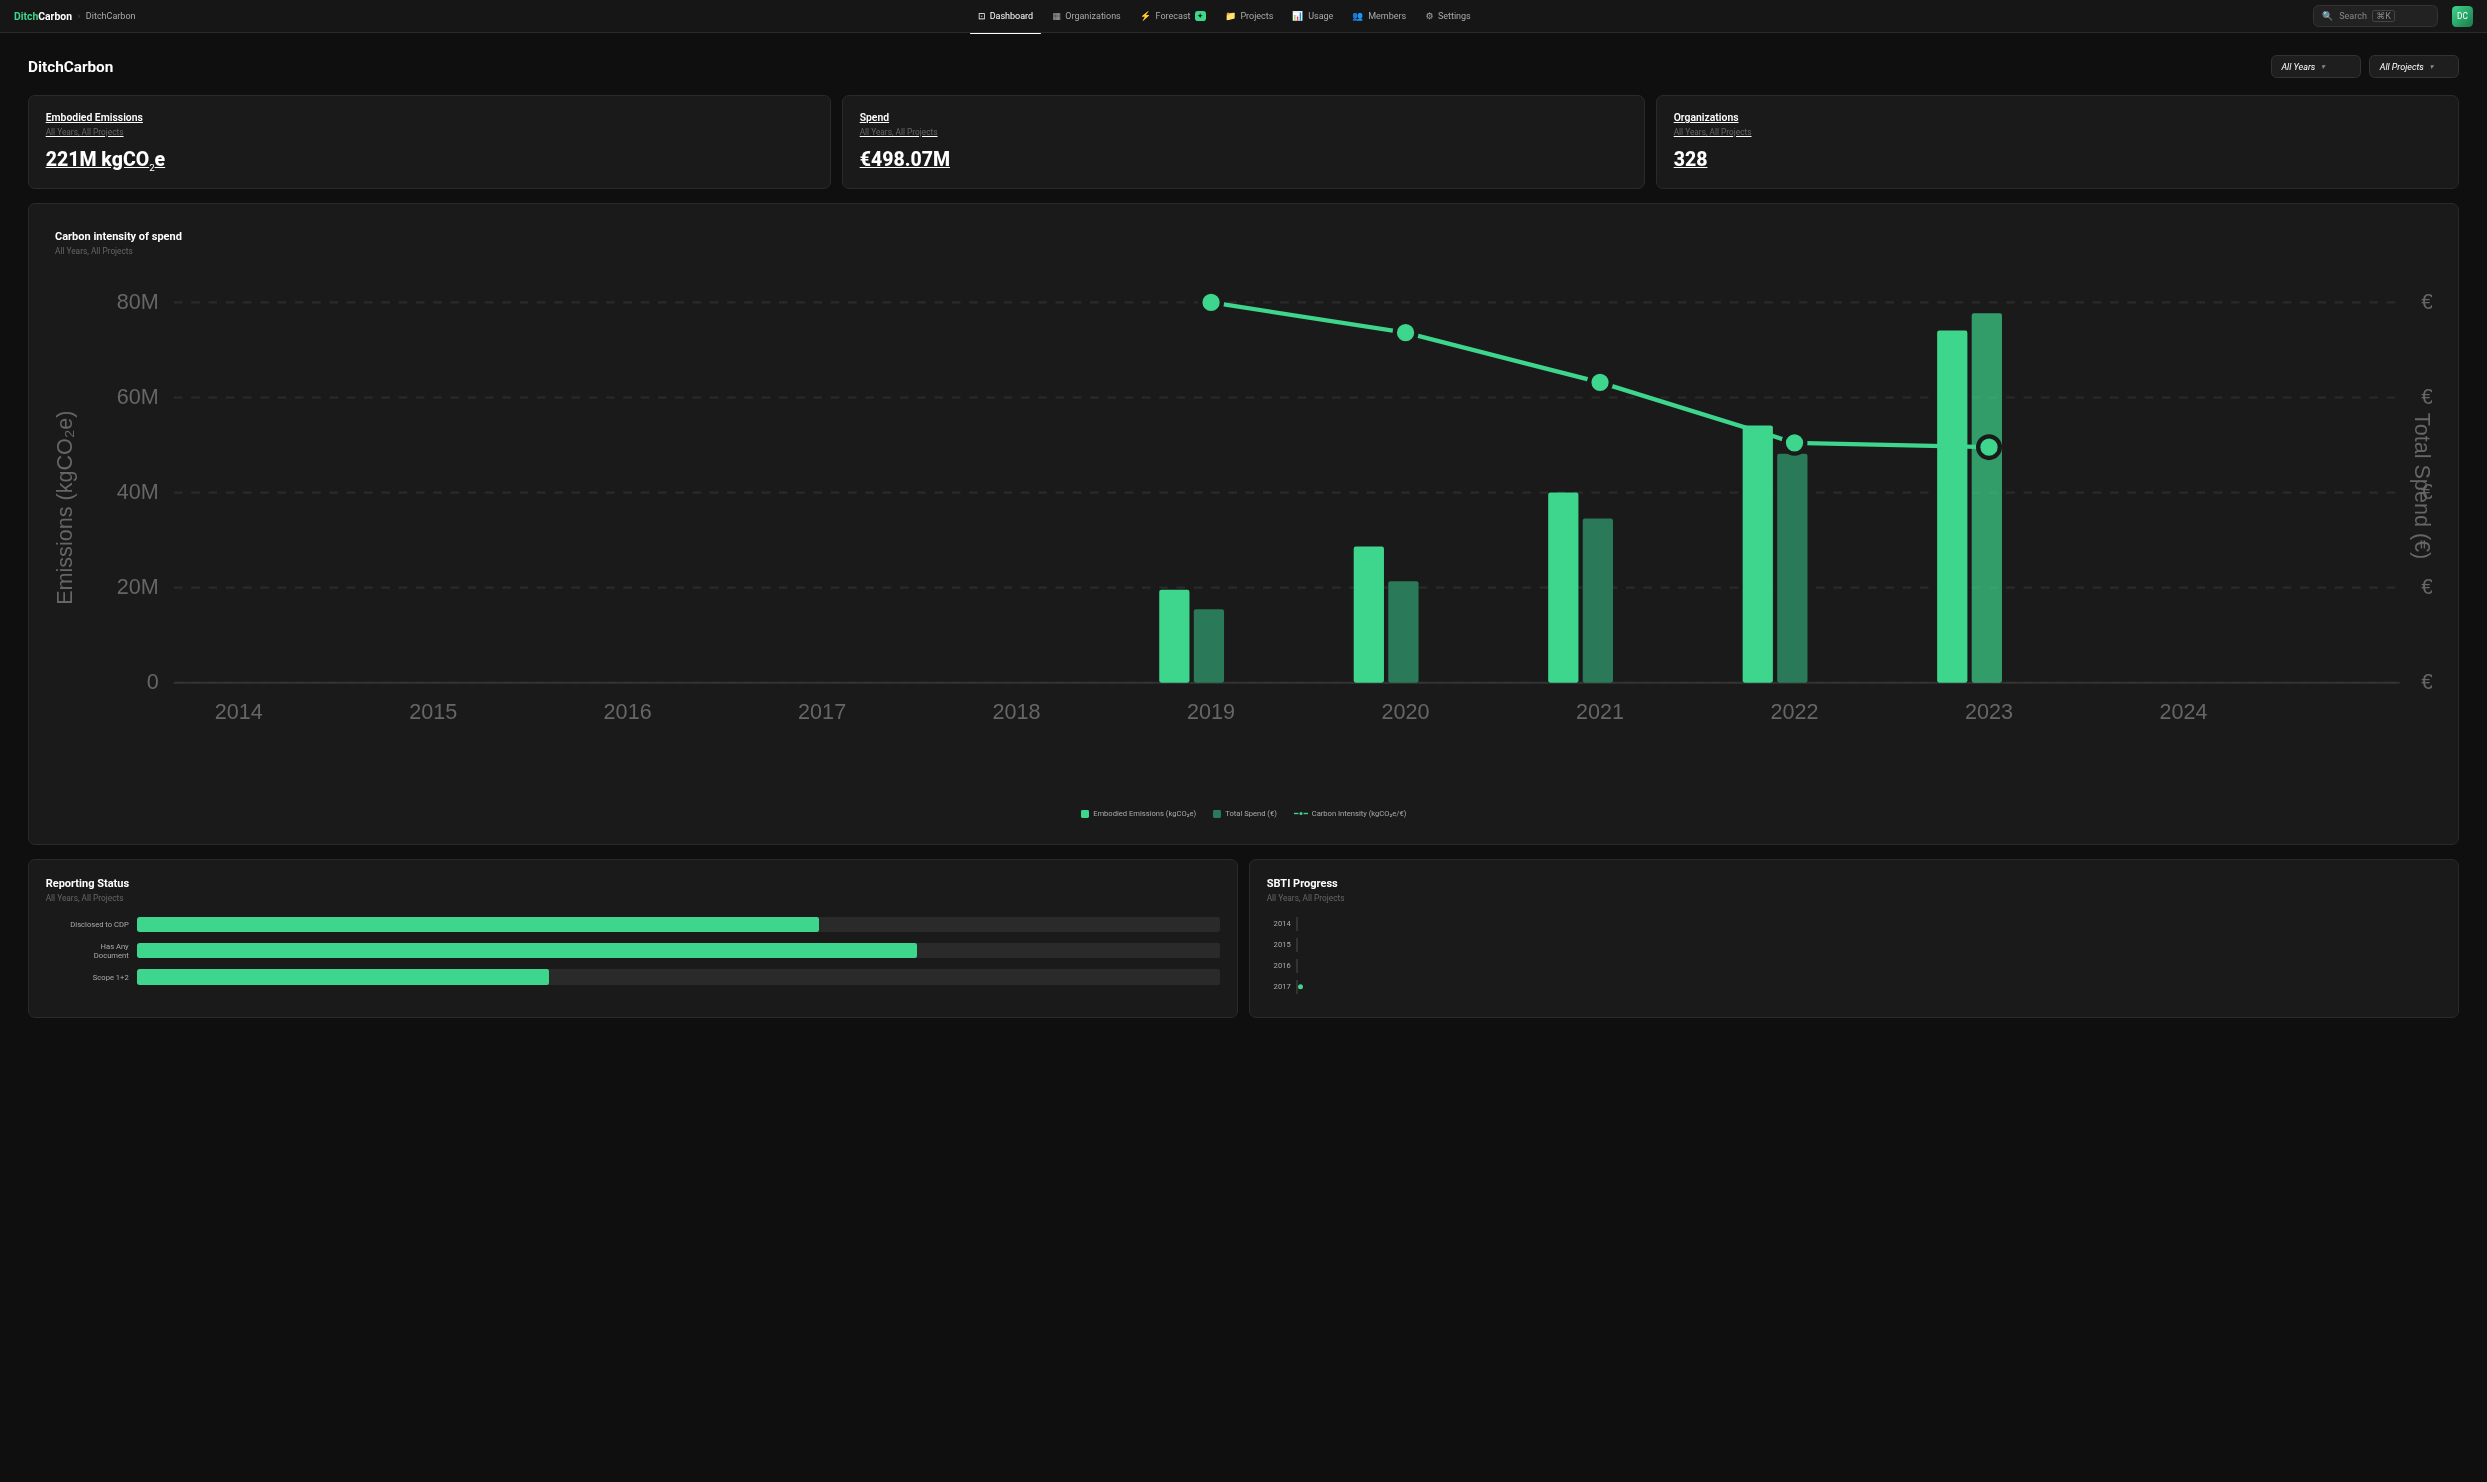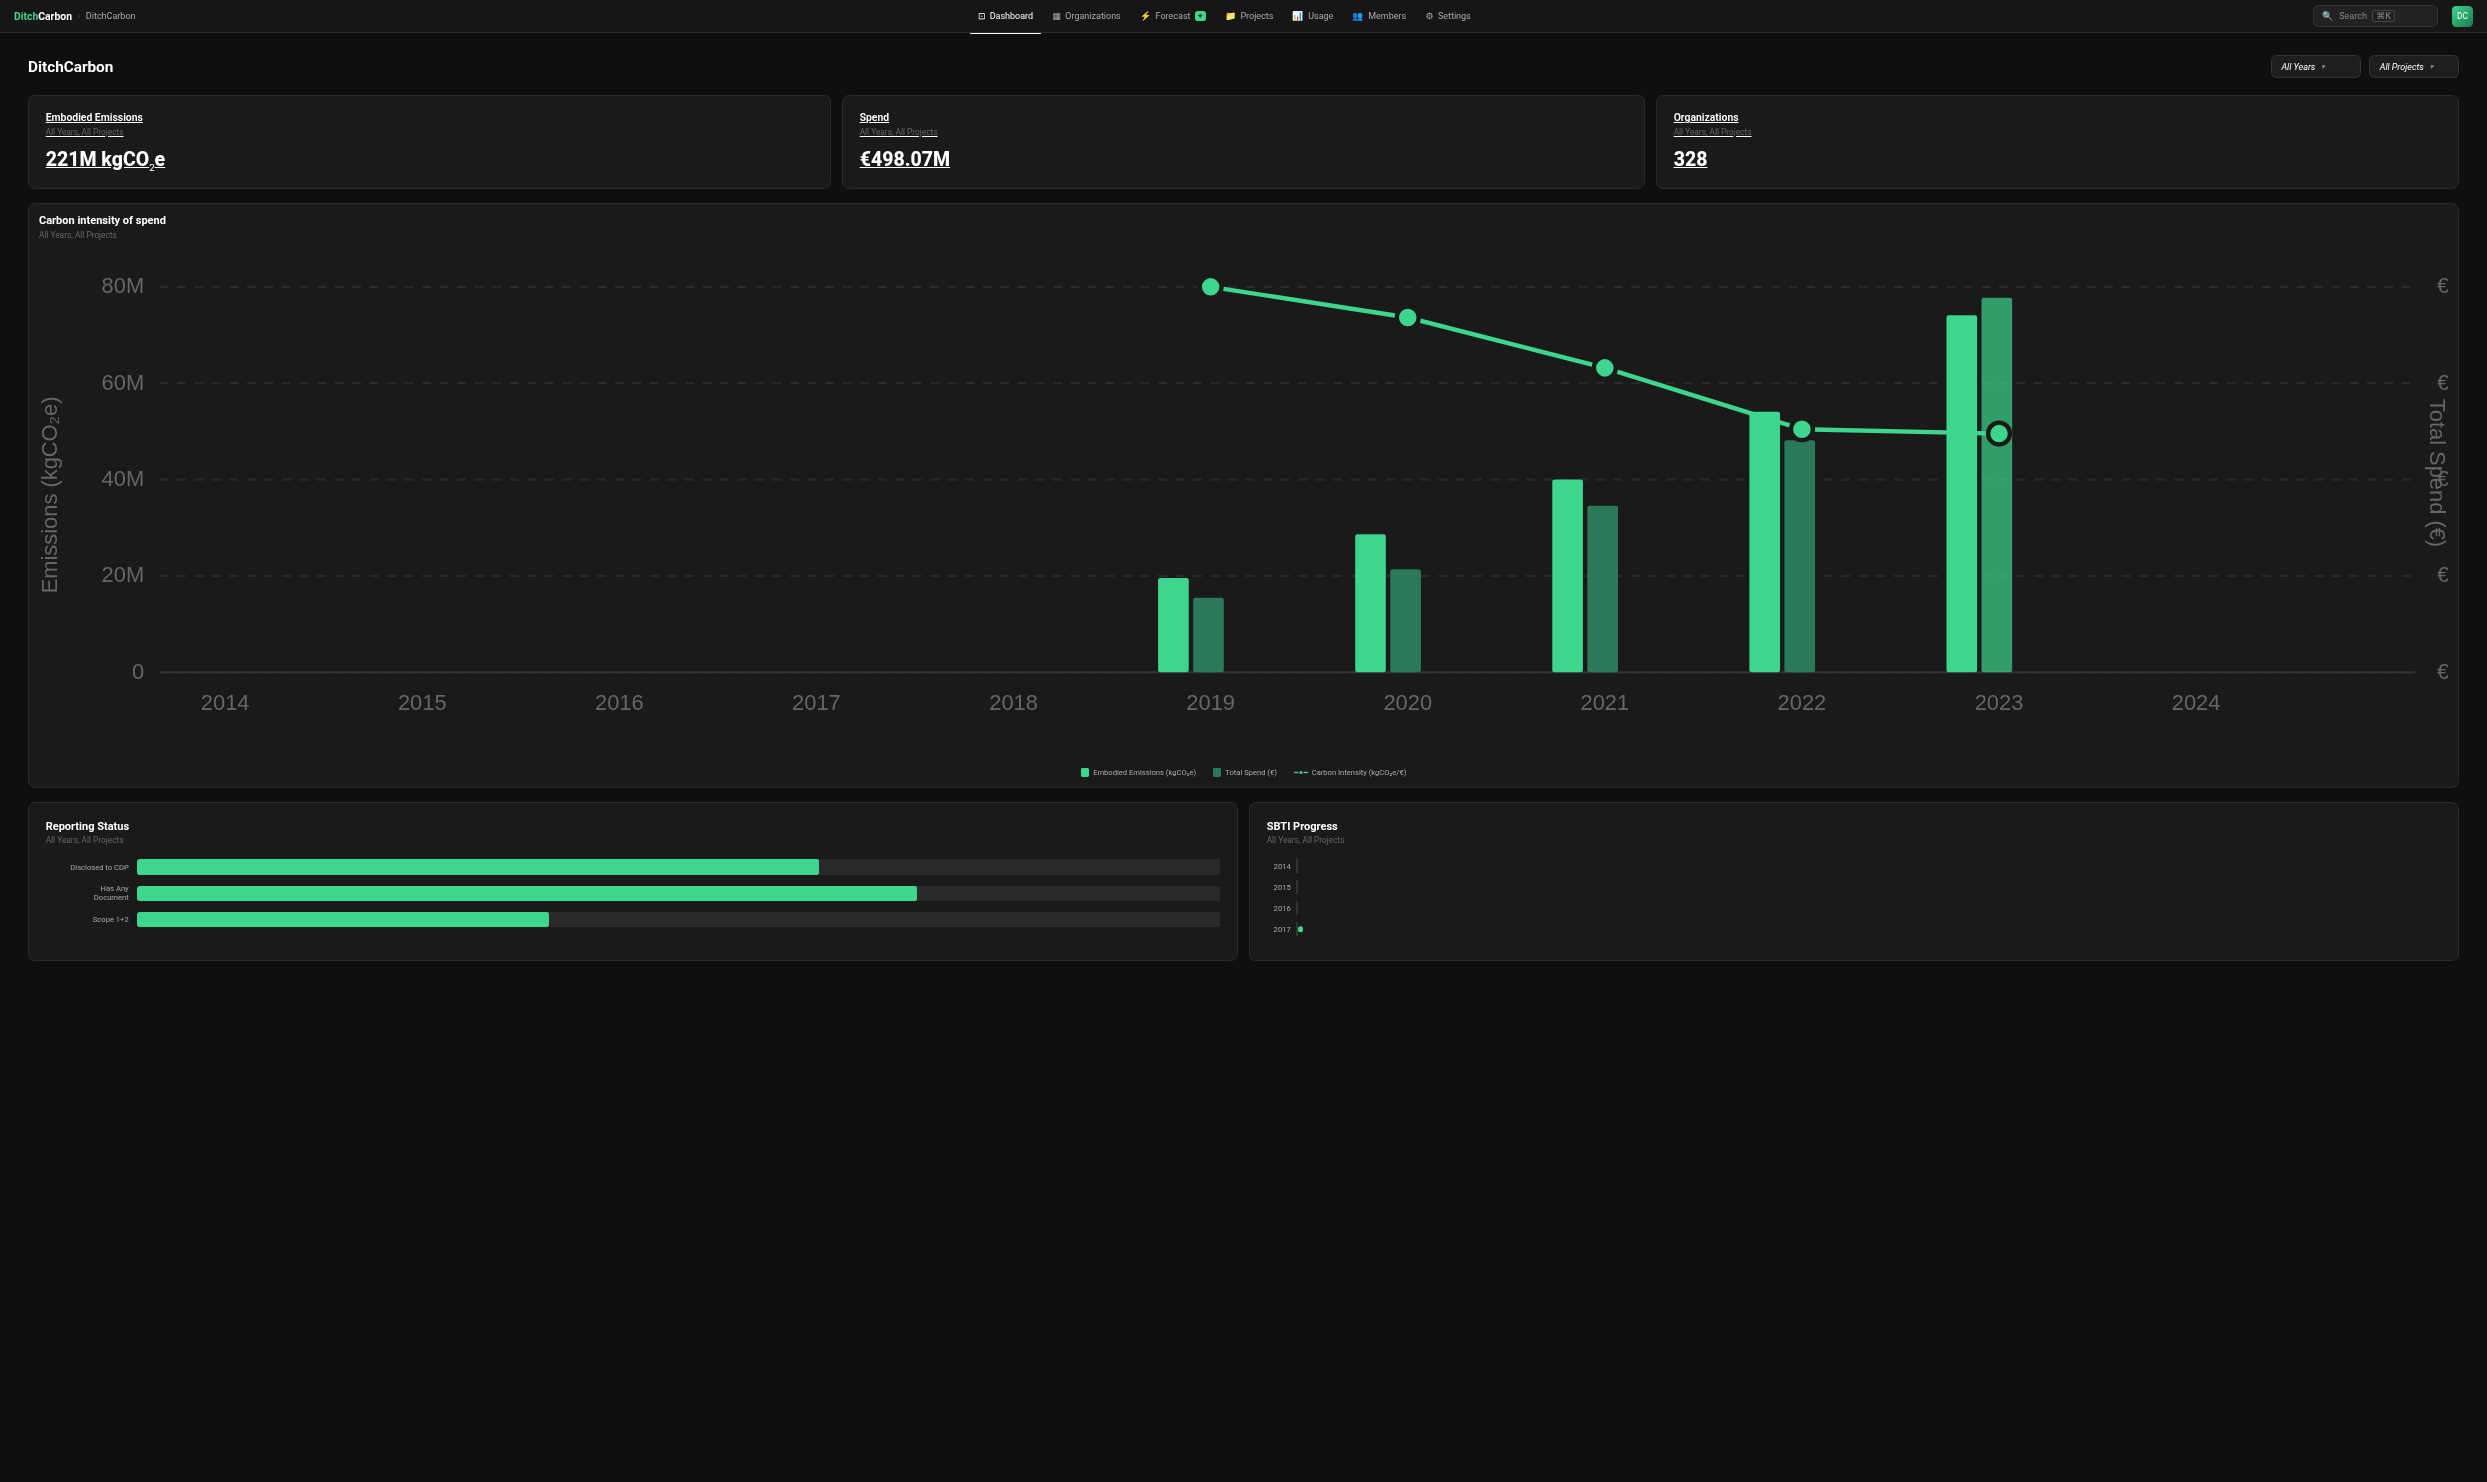--- a/index.html
+++ b/index.html
@@ -186,21 +186,21 @@
       font-size: 9.7px;
       font-weight: 400;
       vertical-align: sub;
     }
 
     
     .chart-card {
       background: #1a1a1a;
       border: 0.7px solid #2a2a2a;
       border-radius: 7px;
-      padding: 10px;
+      padding: 26px;
       margin-bottom: 14px;
     }
     .chart-title {
       font-size: 11px;
       font-weight: 700;
       margin-bottom: 2.8px;
     }
     .chart-subtitle {
       font-size: 8.3px;
       color: #666;
@@ -219,20 +219,21 @@
       justify-content: center;
       gap: 16.7px;
       margin-top: 8.3px;
     }
     .legend-item {
       display: flex;
       align-items: center;
       gap: 4.2px;
       font-size: 7.6px;
       color: #aaa;
+      margin-top: 32px;
     }
     .legend-box {
       width: 8.3px;
       height: 8.3px;
       border-radius: 1.4px;
     }
 
     
     .bottom-row {
       display: grid;

